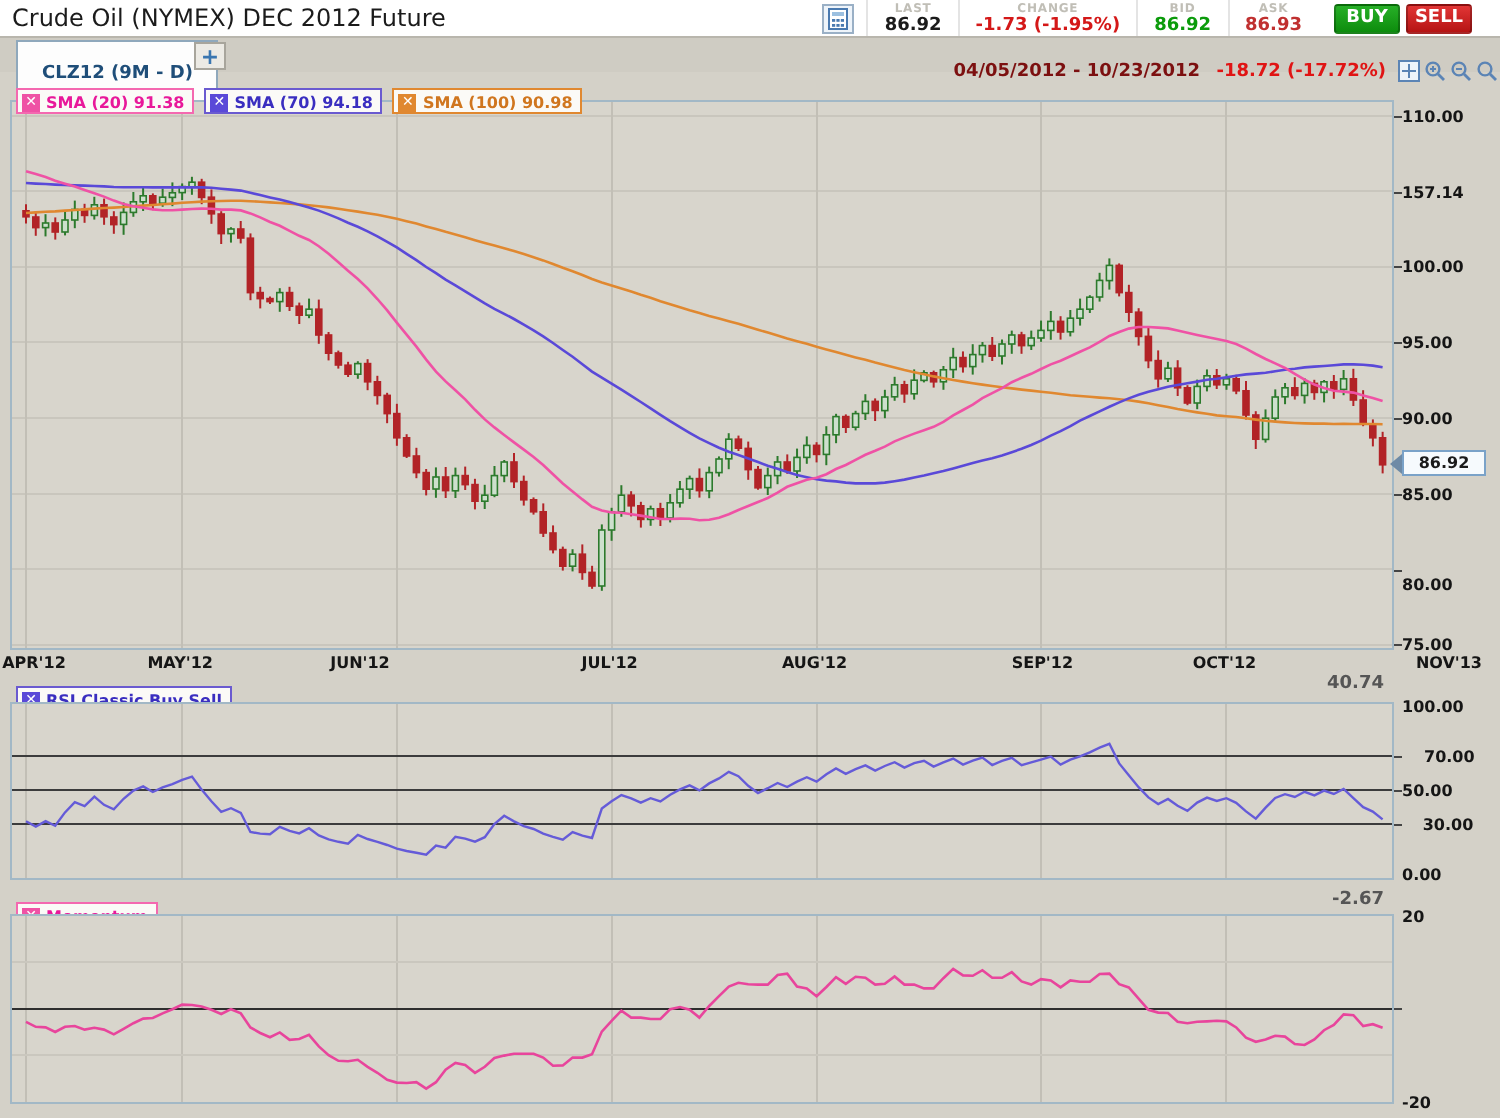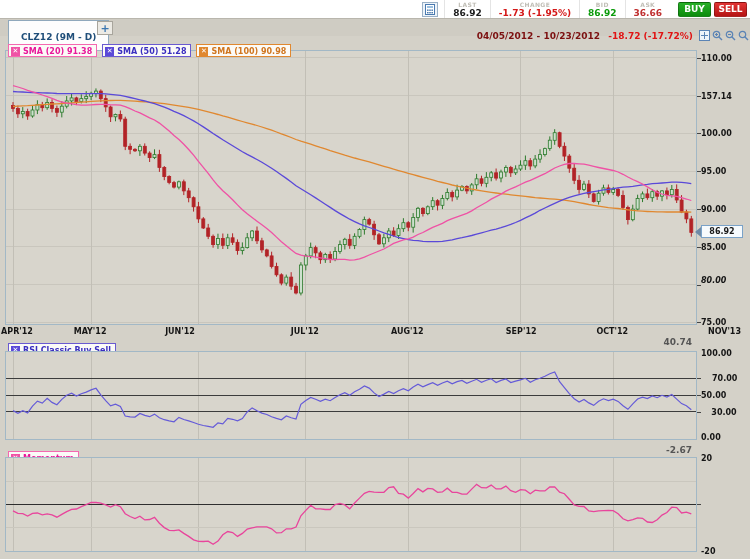--- a/index.html
+++ b/index.html
@@ -16,21 +16,21 @@
           display:flex; align-items:center; justify-content:center; margin-right:6px; }
   .qfield { display:flex; flex-direction:column; align-items:center; justify-content:center;
             padding:0 8px; border-left:1px solid #e4e4e4; height:100%; }
   .qlabel { font-size:6px; font-weight:bold; color:#c0beb6; letter-spacing:.4px; }
   .qvalue { font-size:9px; font-weight:bold; color:#1b1b1b; }
   .qvalue.red { color:#d41818; } .qvalue.green { color:#0b9b0b; } .qvalue.maroon { color:#c03030; }
   .btn { width:33px; height:15px; border-radius:2px; color:#fff; font-size:9px; font-weight:bold;
          display:flex; align-items:center; justify-content:center; margin-left:3px; cursor:pointer;
          border:1px solid rgba(0,0,0,.25); }
   .btn.buy { background:linear-gradient(#27b027,#0d8c0d); margin-left:8px;}
-  .btn.sell { background:linear-gradient(#e23535,#b51414); margin-right:3px; }
+  .btn.sell { background:linear-gradient(#e23535,#b51414); margin-right:14px; }
 
   
   .tabrow { position:absolute; left:0; top:19px; width:750px; height:17px; background:#cfccc3; }
   .tab { position:absolute; left:8px; top:1px; height:32px; padding:0 12px;
          background:#fdfdfd; border:1px solid #8fa8bc; border-bottom:none;
          font-size:9px; font-weight:bold; color:#1f4e79; display:flex; align-items:center; }
   .addtab { position:absolute; left:97px; top:2px; width:16px; height:14px;
             background:#eceae4; border:1px solid #a8a59c; color:#3a76b0;
             font-size:11px; font-weight:bold; display:flex; align-items:center; justify-content:center; }
 
@@ -72,20 +72,21 @@
             border:1px solid #7aa2c8; font-size:8px; font-weight:bold; color:#1b1b1b;
             display:flex; align-items:center; justify-content:center; }
   .marker .arrow { position:absolute; left:-7px; width:0; height:0;
             border-top:5px solid transparent; border-bottom:5px solid transparent;
             border-right:6px solid #6e8aa6; }
 </style>
 </head>
 <body>
 
 <div class="header">
+  <span class="title">Crude Oil (NYMEX) DEC 2012 Future</span>
   <div class="quotes">
     <span class="calc">
       <svg width="10" height="11" viewBox="0 0 10 11">
           <rect x="0.5" y="0.5" width="9" height="10" fill="#fff" stroke="#4a7ab0"></rect>
           <rect x="2" y="2" width="6" height="2" fill="#9cc0e0"></rect>
           <g fill="#4a7ab0">
             <rect x="2" y="5.5" width="1.6" height="1.4"></rect>
             <rect x="4.2" y="5.5" width="1.6" height="1.4"></rect>
             <rect x="6.4" y="5.5" width="1.6" height="1.4"></rect>
             <rect x="2" y="8" width="1.6" height="1.4"></rect>
@@ -101,21 +102,21 @@
     <div class="qfield">
       <span class="qlabel">CHANGE</span>
       <span class="qvalue red">-1.73 (-1.95%)</span>
     </div>
     <div class="qfield">
       <span class="qlabel">BID</span>
       <span class="qvalue green">86.92</span>
     </div>
     <div class="qfield">
       <span class="qlabel">ASK</span>
-      <span class="qvalue maroon">36.66</span>
+      <span class="qvalue maroon">86.93</span>
     </div>
     <div class="btn buy">BUY</div>
     <div class="btn sell">SELL</div>
   </div>
 </div>
 
 <div class="tabrow">
   <div class="tab">CLZ12 (9M - D)</div>
   <div class="addtab">+</div>
 </div>
@@ -457,41 +458,41 @@
       <path d="M7.0,34.6 L11.9,36.0 L16.8,37.5 L21.6,39.4 L26.5,40.9 L31.4,42.3 L36.3,44.0 L41.2,45.6 L46.0,47.3 L50.9,49.3 L55.8,51.0 L60.7,52.1 L65.6,52.9 L70.4,53.7 L75.3,54.1 L80.2,54.1 L85.1,53.8 L90.0,53.5 L94.8,53.3 L99.7,53.4 L104.6,53.8 L109.5,53.8 L114.4,54.2 L119.2,55.7 L124.1,57.7 L129.0,60.0 L133.9,61.9 L138.8,64.4 L143.6,66.9 L148.5,69.0 L153.4,72.1 L158.3,75.9 L163.2,80.1 L168.0,84.4 L172.9,88.5 L177.8,93.2 L182.7,98.5 L187.6,104.2 L192.4,110.3 L197.3,116.3 L202.2,122.3 L207.1,128.8 L212.0,134.8 L216.8,139.7 L221.7,144.1 L226.6,148.7 L231.5,153.9 L236.4,158.7 L241.2,162.7 L246.1,166.5 L251.0,170.2 L255.9,173.8 L260.8,177.5 L265.6,181.5 L270.5,186.1 L275.4,190.7 L280.3,194.7 L285.2,198.7 L290.0,202.4 L294.9,204.2 L299.8,205.2 L304.7,205.4 L309.6,206.1 L314.4,206.8 L319.3,207.6 L324.2,208.5 L329.1,208.5 L334.0,208.3 L338.8,208.4 L343.7,209.1 L348.6,208.9 L353.5,207.9 L358.4,206.1 L363.2,204.0 L368.1,202.0 L373.0,200.0 L377.9,198.0 L382.8,195.3 L387.6,192.4 L392.5,190.6 L397.4,188.9 L402.3,187.9 L407.2,186.1 L412.0,183.5 L416.9,181.5 L421.8,178.9 L426.7,176.4 L431.6,174.4 L436.4,172.3 L441.3,169.7 L446.2,167.7 L451.1,165.8 L456.0,164.1 L460.8,162.4 L465.7,159.9 L470.6,156.7 L475.5,154.0 L480.4,151.3 L485.2,148.1 L490.1,145.6 L495.0,143.1 L499.9,140.1 L504.8,137.9 L509.6,135.9 L514.5,133.5 L519.4,131.2 L524.3,129.4 L529.2,127.1 L534.0,124.9 L538.9,122.7 L543.8,119.9 L548.7,117.0 L553.6,115.0 L558.4,113.3 L563.3,112.5 L568.2,112.5 L573.1,112.8 L578.0,113.2 L582.8,114.2 L587.7,115.4 L592.6,116.5 L597.5,117.5 L602.4,118.5 L607.2,119.5 L612.1,121.0 L617.0,123.3 L621.9,126.0 L626.8,128.5 L631.6,130.7 L636.5,133.0 L641.4,135.9 L646.3,138.8 L651.2,141.3 L656.0,143.0 L660.9,144.4 L665.8,144.8 L670.7,145.3 L675.6,146.7 L680.4,148.0 L685.3,149.5 " fill="none" stroke="#ef52a5" stroke-width="1.3"></path>
     </svg>
 </div>
 <div class="legendrow">
   <span class="chip pink">
       <span class="xbox"></span>
       <span>SMA (20) 91.38</span>
     </span>
   <span class="chip blue">
       <span class="xbox"></span>
-      <span>SMA (50) 51.28</span>
+      <span>SMA (70) 94.18</span>
     </span>
   <span class="chip orange">
       <span class="xbox"></span>
       <span>SMA (100) 90.98</span>
     </span>
 </div>
 <div id="axis-layer">
     <div class="ylab" style="left: 701px; top: 53.8061px;">110.00</div>
     <div class="tick" style="top: 57.8061px;"></div>
     <div class="ylab" style="left: 701px; top: 91.6177px;">157.14</div>
     <div class="tick" style="top: 95.6177px;"></div>
     <div class="ylab" style="left: 701px; top: 129.429px;">100.00</div>
     <div class="tick" style="top: 133.429px;"></div>
     <div class="ylab" style="left: 701px; top: 167.241px;">95.00</div>
     <div class="tick" style="top: 171.241px;"></div>
     <div class="ylab" style="left: 701px; top: 205.053px;">90.00</div>
     <div class="tick" style="top: 209.053px;"></div>
     <div class="ylab" style="left: 701px; top: 242.864px;">85.00</div>
     <div class="tick" style="top: 246.864px;"></div>
-    <div class="ylab" style="left: 701px; top: 276px; font-style: italic;">80.00</div>
+    <div class="ylab" style="left: 701px; top: 288px;">80.00</div>
     <div class="tick" style="top: 284.676px;"></div>
     <div class="ylab" style="left: 701px; top: 318.488px;">75.00</div>
     <div class="tick" style="top: 322.488px;"></div>
     <div class="ylab" style="left: 701px; top: 349px;">100.00</div>
     <div class="ylab" style="left: 701px; top: 374.2px; margin-left: 11px;">70.00</div>
     <div class="tick" style="top: 378.2px;"></div>
     <div class="ylab" style="left: 701px; top: 391px;">50.00</div>
     <div class="tick" style="top: 395px;"></div>
     <div class="ylab" style="left: 701px; top: 407.8px; text-align: center;">30.00</div>
     <div class="tick" style="top: 411.8px;"></div>

